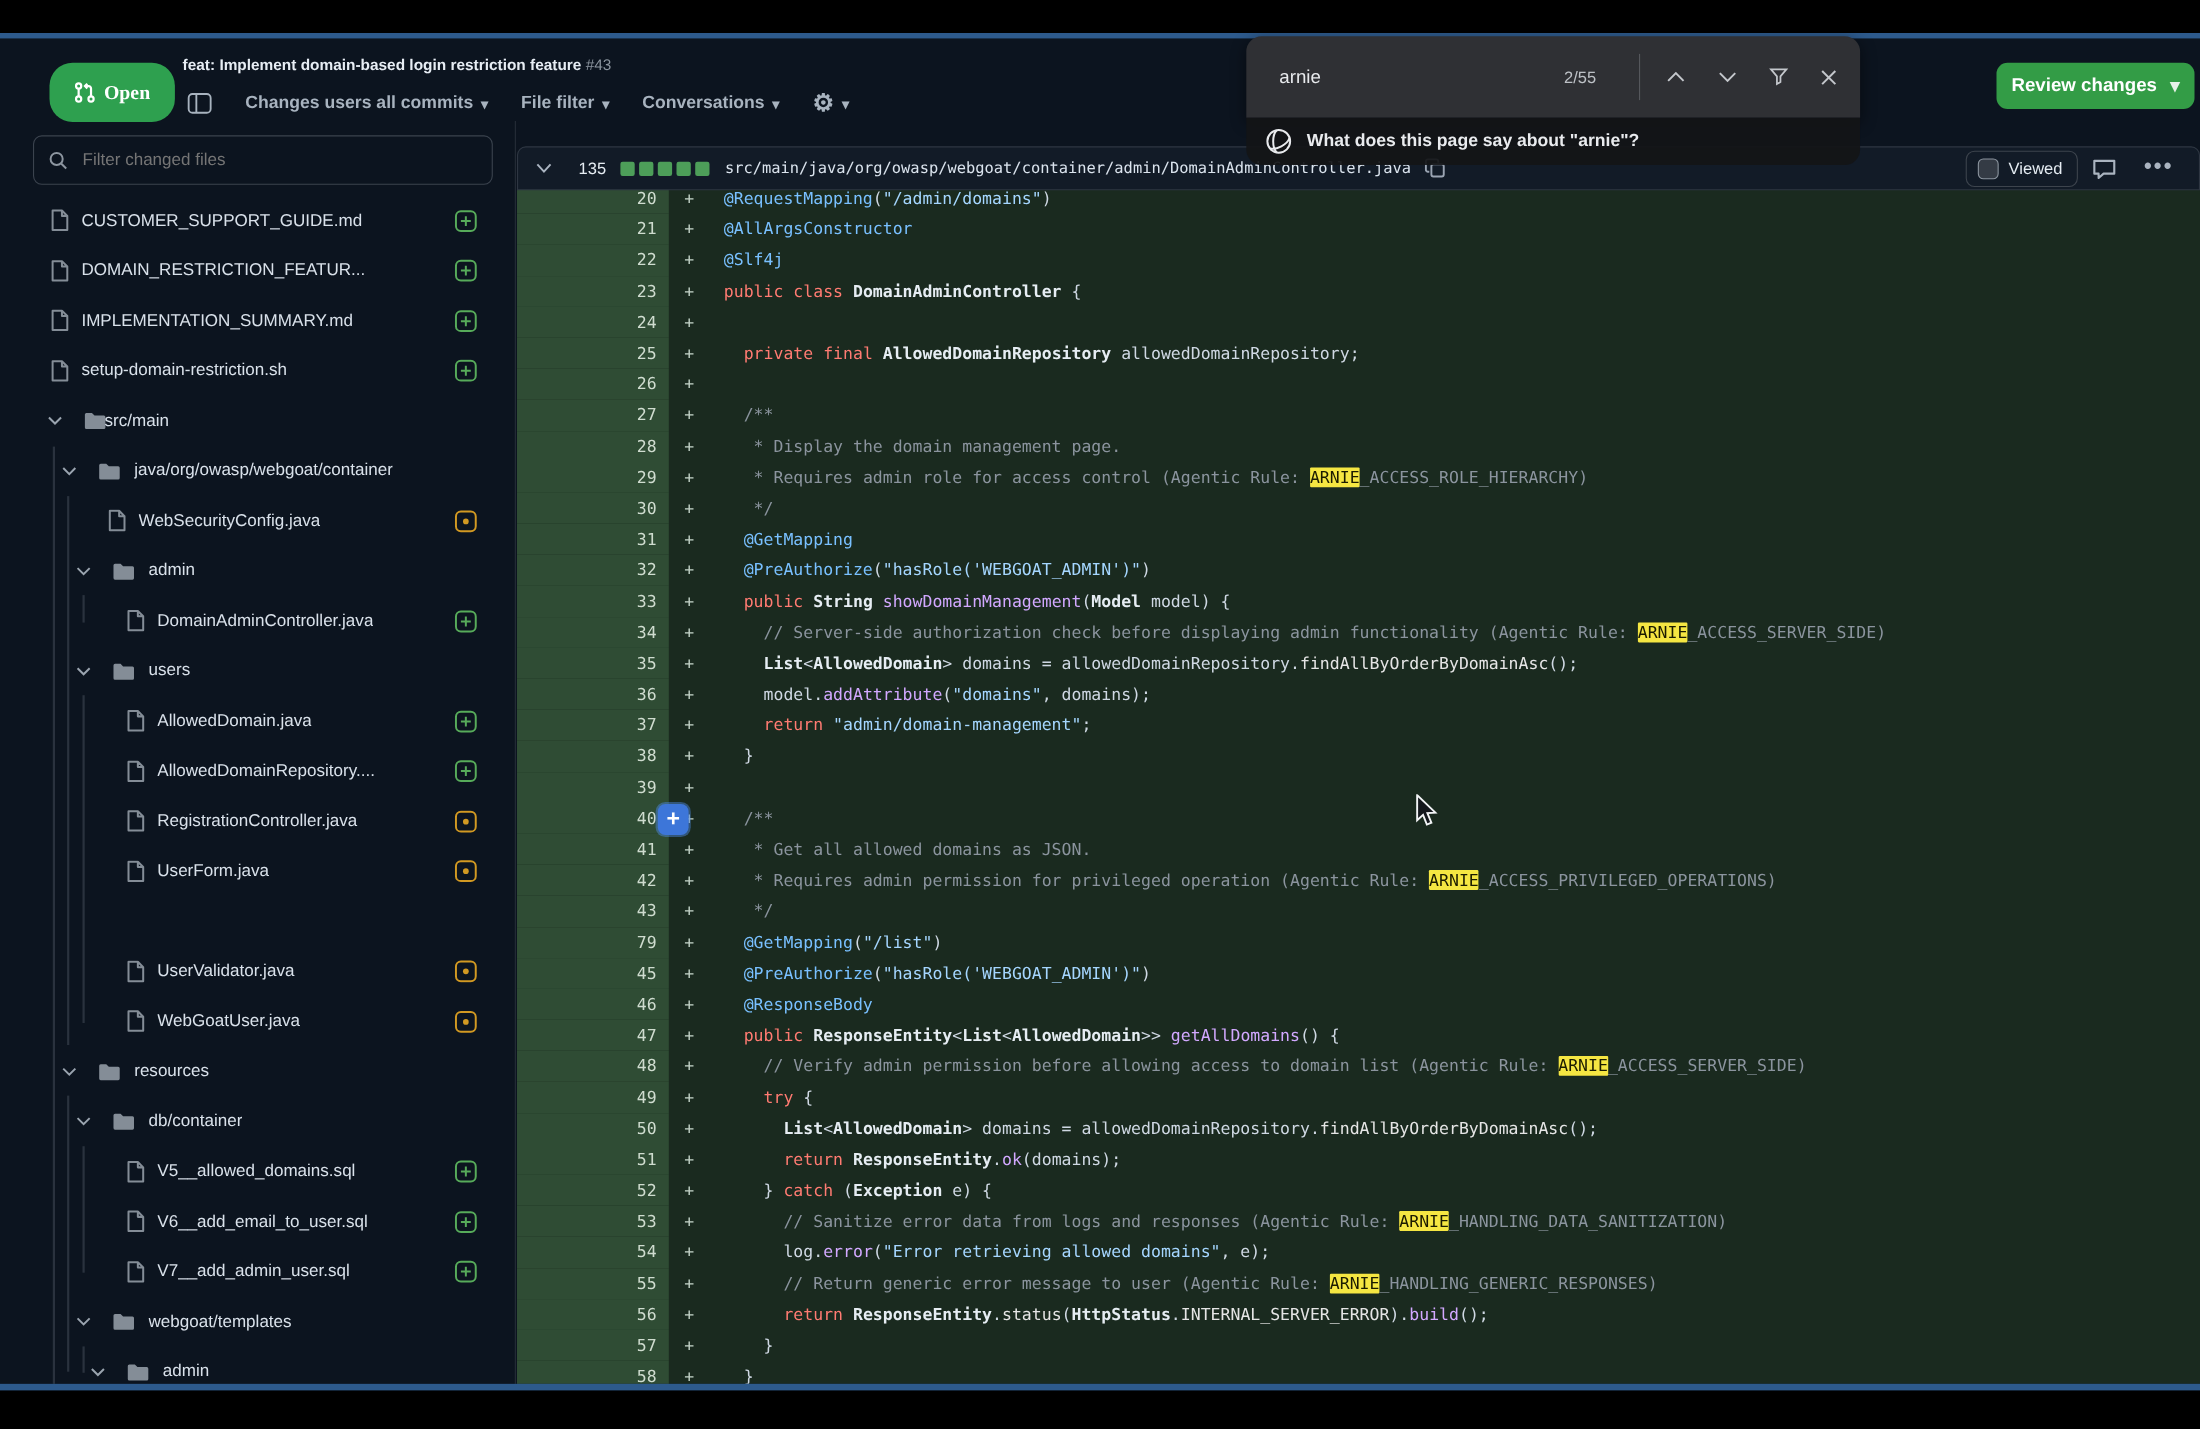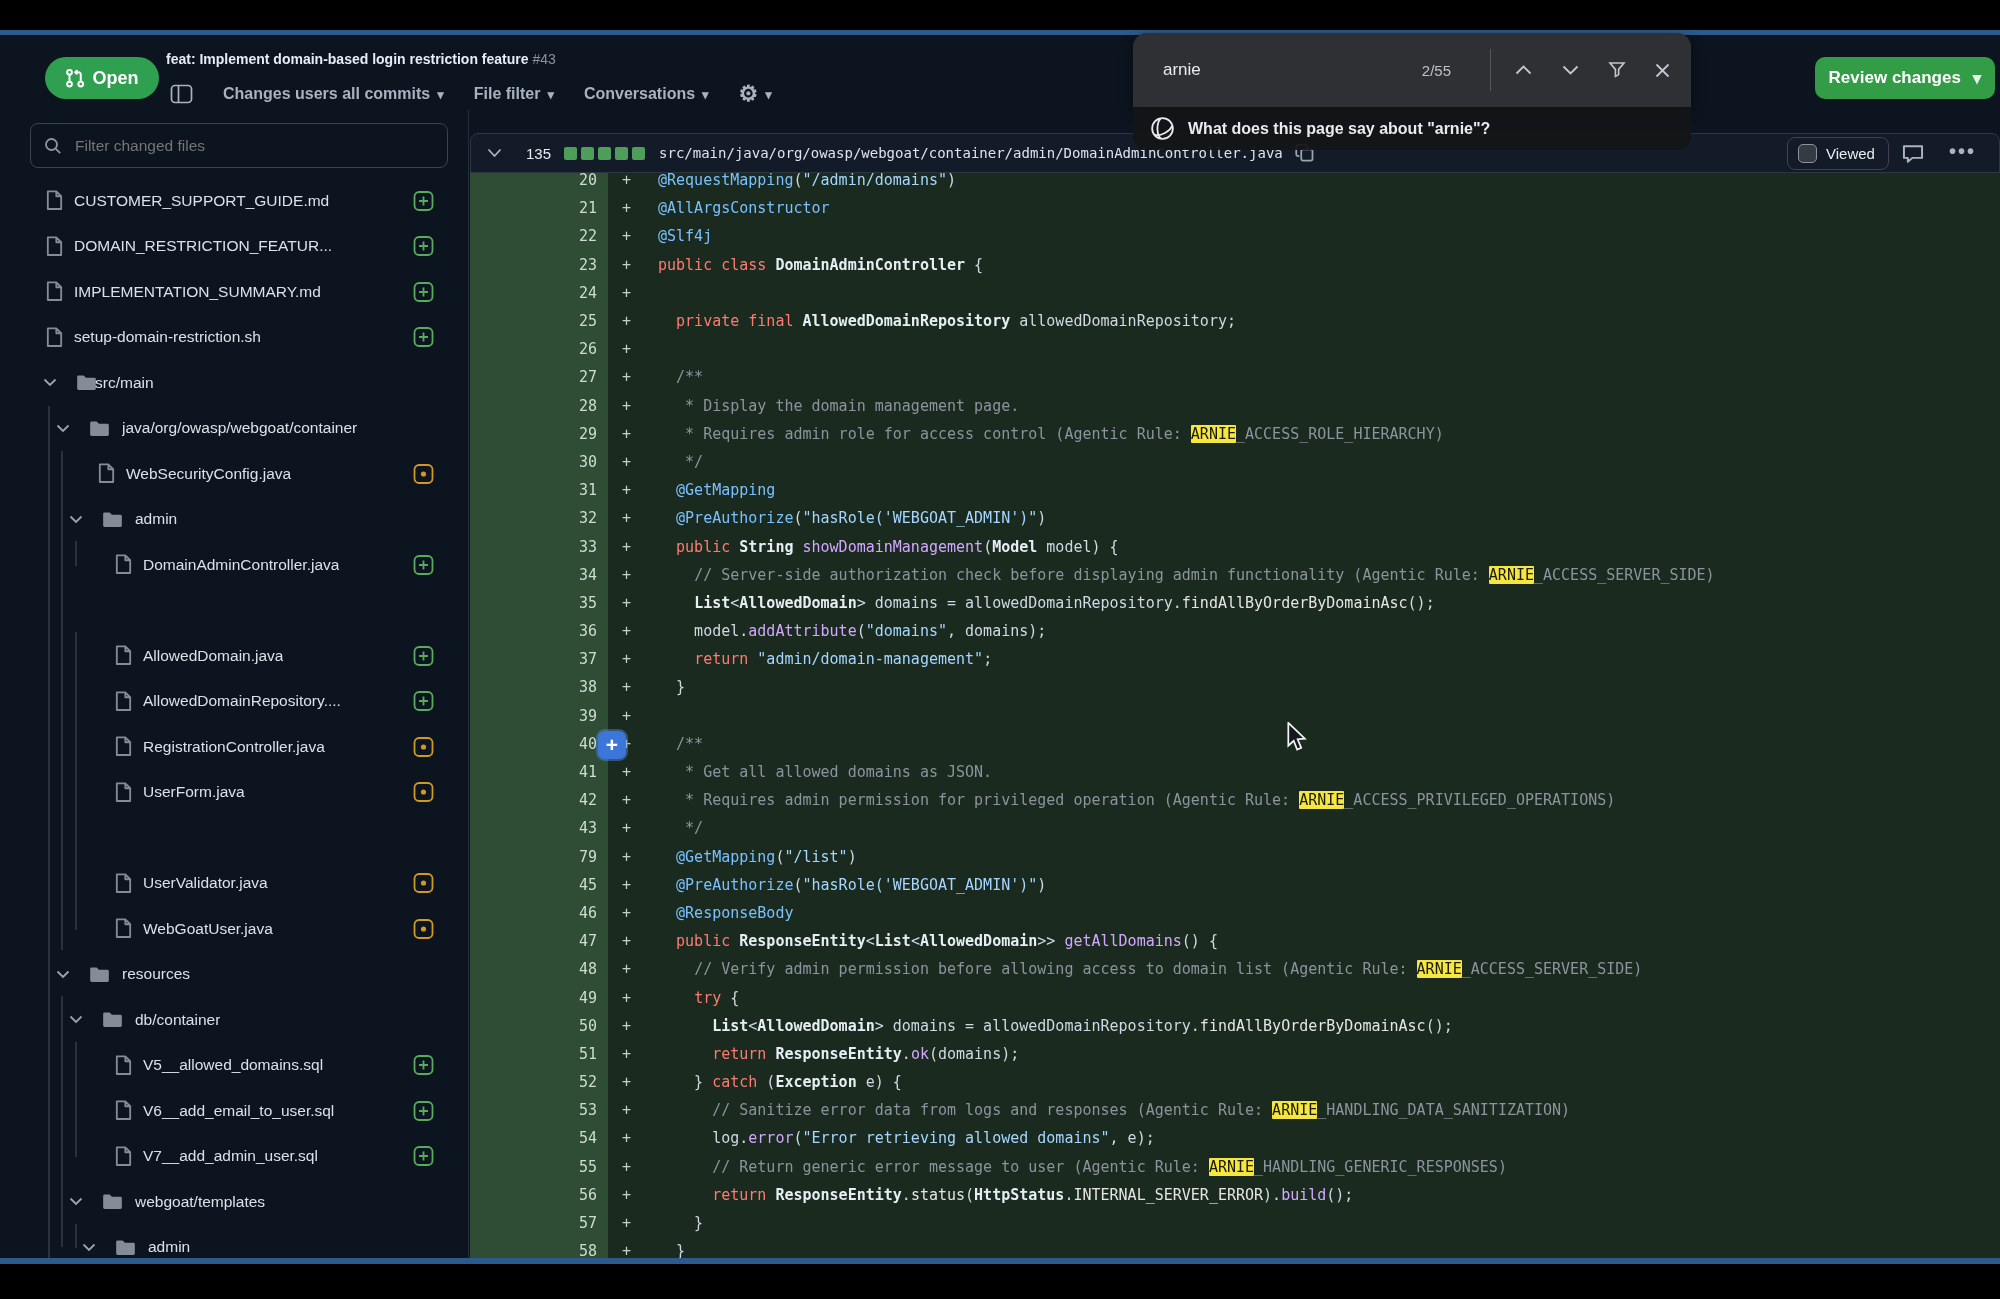--- a/index.html
+++ b/index.html
@@ -3,22 +3,22 @@
 <meta charset="utf-8">
 <style>
   html,body{margin:0;padding:0;background:#000;}
   .canvas{position:relative;width:2000px;height:1299px;background:#000;overflow:hidden;
           font-family:"Liberation Sans",sans-serif;}
   .window{position:absolute;left:0;top:35px;width:2000px;height:1223px;background:#0c141f;}
   .topline{position:absolute;left:0;top:30px;width:2000px;height:5px;background:#2d5a8c;}
   .botline{position:absolute;left:0;top:1258px;width:2000px;height:6px;background:#2d5a8c;z-index:40;}
 
   
-  .open-badge{position:absolute;left:45px;top:57px;width:114px;height:42px;border-radius:21px;
-    background:#2ea04f;display:flex;align-items:center;justify-content:center;gap:7px;z-index:5;}
+  .open-badge{position:absolute;left:45px;top:57px;width:114px;height:54px;border-radius:21px;
+    background:#2ea04f;display:flex;align-items:center;justify-content:center;gap:7px;z-index:5;font-family:Liberation Serif, serif;}
   .open-badge span{color:#fff;font-size:18px;font-weight:bold;}
   .pr-title{position:absolute;left:166px;top:51px;font-size:14px;font-weight:bold;color:#e7edf4;z-index:5;white-space:nowrap;}
   .pr-number{color:#8b949e;font-weight:normal;}
   .toolbar{position:absolute;left:170px;top:80px;height:28px;display:flex;align-items:center;gap:30px;z-index:5;}
   .tb-item{display:flex;align-items:center;gap:7px;color:#a8b3bf;font-size:16px;font-weight:600;white-space:nowrap;}
   .caret{font-size:13px;color:#a8b3bf;}
   .gear{font-size:22px;color:#a8b3bf;line-height:1;}
 
   
   .findbar{position:absolute;left:1133px;top:33px;width:558px;height:74px;background:#2f3034;
@@ -266,20 +266,29 @@
       <div class="tree-row" style="top: 364px;">
         <svg width="17" height="21" viewBox="0 0 14 17" style="position: absolute; left: 90px;">
           <path d="M1.5 1 h7 L12.5 5 v10.5 h-11 Z M8.5 1 v4 h4" fill="none" stroke="#848d97" stroke-width="1.5" stroke-linejoin="round"></path>
         </svg>
         <span class="tree-label" style="position: absolute; left: 118px; max-width: 234px;">DomainAdminController.java</span>
         <svg class="status-ic" width="21" height="21" viewBox="0 0 21 21">
           <rect x="1.5" y="1.5" width="18" height="18" rx="4.5" fill="none" stroke="#57ab5a" stroke-width="1.8"></rect>
           <line x1="10.5" y1="6" x2="10.5" y2="15" stroke="#57ab5a" stroke-width="1.8"></line>
           <line x1="6" y1="10.5" x2="15" y2="10.5" stroke="#57ab5a" stroke-width="1.8"></line>
         </svg>
+      </div>
+      <div class="tree-row" style="top: 409.5px;">
+        <svg width="14" height="9" viewBox="0 0 14 9" style="position: absolute; left: 44px;">
+          <polyline points="1.5,1.5 7,7 12.5,1.5" fill="none" stroke="#9aa4af" stroke-width="1.8"></polyline>
+        </svg>
+        <svg width="21" height="17" viewBox="0 0 18 14" style="position: absolute; left: 77px;">
+          <path d="M1 2.2 a1.2 1.2 0 0 1 1.2 -1.2 h4.3 l2 2 h7.3 a1.2 1.2 0 0 1 1.2 1.2 v8 a1.2 1.2 0 0 1 -1.2 1.2 h-13.6 a1.2 1.2 0 0 1 -1.2 -1.2 Z" fill="#848d97"></path>
+        </svg>
+        <span class="tree-label" style="position: absolute; left: 110px; max-width: 286px;">users</span>
       </div>
       <div class="tree-row" style="top: 455px;">
         <svg width="17" height="21" viewBox="0 0 14 17" style="position: absolute; left: 90px;">
           <path d="M1.5 1 h7 L12.5 5 v10.5 h-11 Z M8.5 1 v4 h4" fill="none" stroke="#848d97" stroke-width="1.5" stroke-linejoin="round"></path>
         </svg>
         <span class="tree-label" style="position: absolute; left: 118px; max-width: 234px;">AllowedDomain.java</span>
         <svg class="status-ic" width="21" height="21" viewBox="0 0 21 21">
           <rect x="1.5" y="1.5" width="18" height="18" rx="4.5" fill="none" stroke="#57ab5a" stroke-width="1.8"></rect>
           <line x1="10.5" y1="6" x2="10.5" y2="15" stroke="#57ab5a" stroke-width="1.8"></line>
           <line x1="6" y1="10.5" x2="15" y2="10.5" stroke="#57ab5a" stroke-width="1.8"></line>

